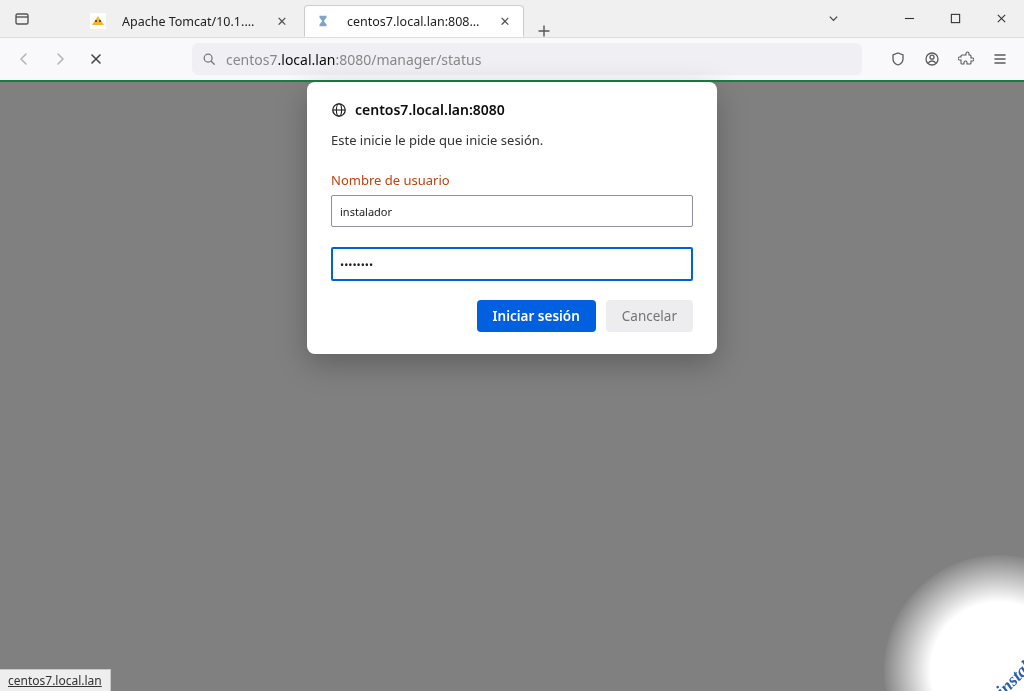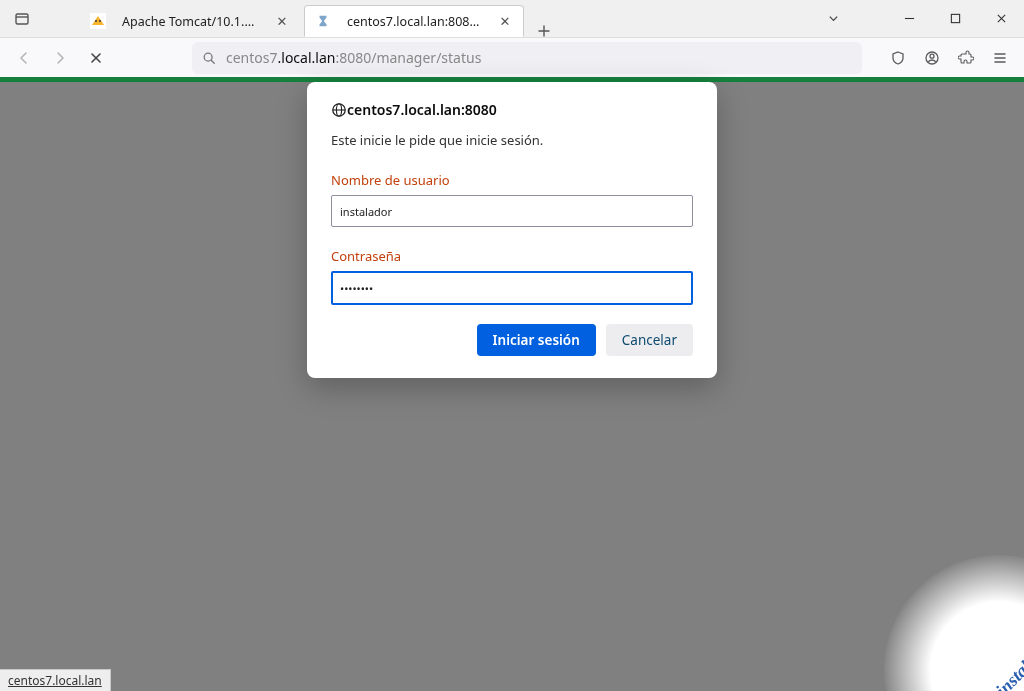--- a/index.html
+++ b/index.html
@@ -28,21 +28,21 @@
   .newtab-btn { width: 32px; display:flex; align-items:center; justify-content:center; color:#555; }
 
   .winctrls { margin-left: auto; display:flex; }
   .winctrls .ctrl { width: 46px; display:flex; align-items:center; justify-content:center; color:#333; }
   .winctrls .chev { width: 46px; display:flex; align-items:center; justify-content:center; color:#444; margin-right:30px;}
   .winctrls svg { width:11px; height:11px; }
 
   
   .toolbar {
     height: 44px; background: #f9f9fb; display:flex; align-items:center;
-    padding: 0 8px; gap: 4px; border-bottom: 5px solid #15803d;
+    padding: 0 8px; gap: 4px; border-bottom: 2px solid #15803d;
   }
   .nav-btn { width: 32px; height:32px; display:flex; align-items:center; justify-content:center; color:#444; border-radius:4px; }
   .nav-btn.disabled { color:#b5b5b5; }
   .nav-spacer { width: 64px; }
   .urlbar {
     flex:1; height: 32px; background:#f0f0f4; border-radius: 6px;
     display:flex; align-items:center; padding: 0 10px; gap:10px; color:#777;
     margin: 0 8px;
   }
   .urlbar .search-icon { color:#777; }
@@ -57,33 +57,33 @@
     background:#808080;
   }
 
   
   .dialog {
     position:absolute; top: 0; left: 50%; transform: translateX(-50%);
     width: 410px; background:#fff; border-radius: 8px;
     box-shadow: 0 10px 30px rgba(0,0,0,0.25);
     padding: 18px 24px 22px;
   }
-  .dialog-host { display:flex; align-items:center; font-weight:600; font-size:14px; color:#0c0c0c; margin-bottom:12px;}
+  .dialog-host { display:flex; align-items:center; gap:8px; font-weight:600; font-size:14px; color:#0c0c0c; margin-bottom:12px;}
   .dialog-msg { font-size:13px; color:#333; margin-bottom:22px; }
   .field-label { font-size:13px; color:#c2410c; margin-bottom:6px; display:block; }
   .text-input {
     width:100%; height:32px; padding:0 8px; font-size:11px;
     border:1px solid #8f8f9d; border-radius:2px; outline:none;
     margin-bottom:20px; color:#222;
   }
   .text-input.focused { border:2px solid #0060df; padding:0 7px; height:34px; margin-bottom:19px;}
   .dialog-buttons { display:flex; justify-content:flex-end; gap:10px; }
   .btn { height:32px; padding:0 16px; font-size:13.5px; border-radius:4px; border:none; cursor:pointer; }
   .btn-primary { background:#0060df; color:#fff; font-weight:600; }
-  .btn-secondary { background:#ededf0; color:#0c4a6e; }
+  .btn-secondary { background:#ededf0; color:#737373; }
 
   
   .statusbar {
     position:absolute; bottom:0; left:0; background:#eeeeee;
     border:1px solid #c8c8c8; border-left:none; border-bottom:none;
     font-size:12px; color:#333; padding:2px 8px;text-decoration:underline;
   }
 
   
   .watermark {
@@ -240,21 +240,20 @@
             <line x1="1.8" y1="8" x2="14.2" y2="8" stroke="#222" stroke-width="1.1"></line>
           </svg>
       </span>
       <span>centos7.local.lan:8080</span>
     </div>
     <div class="dialog-msg">Este inicie le pide que inicie sesión.</div>
 
     <label class="field-label">Nombre de usuario</label>
     <input class="text-input" type="text" value="instalador" style="">
 
-    <label class="field-label">Contraseña</label>
     <input class="text-input focused" type="text" value="••••••••" style="">
 
     <div class="dialog-buttons">
       <button class="btn btn-primary">Iniciar sesión</button>
       <button class="btn btn-secondary">Cancelar</button>
     </div>
   </div>
 
   <div class="statusbar">centos7.local.lan</div>
 

